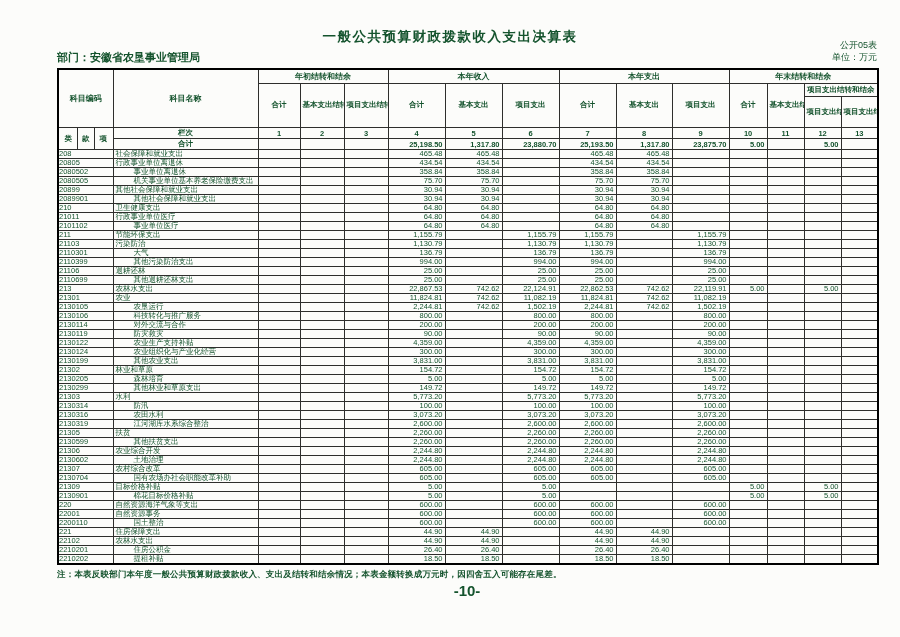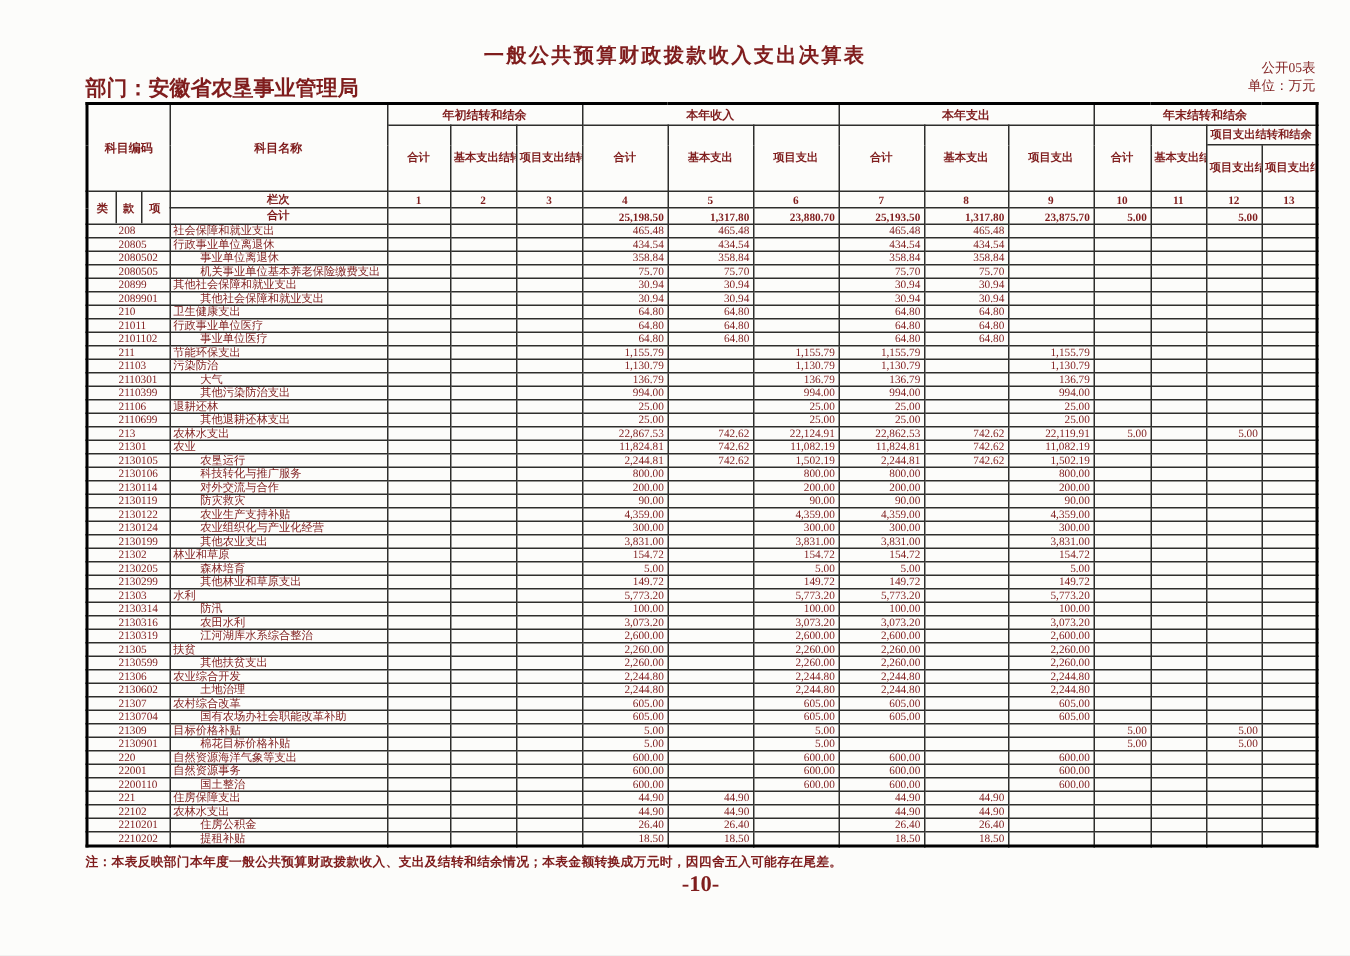--- a/index.html
+++ b/index.html
@@ -1,29 +1,29 @@
 <!DOCTYPE html>
 <html><head>
 <meta charset="utf-8">
 <style>
   html,body{margin:0;padding:0;background:#e8e8e6;}
   .page{
     width:900px;height:637px;background:#fcfcfa;position:relative;
-    font-family:Liberation Serif, serif;color:#7f1d1d;
+    font-family:Liberation Sans, sans-serif;color:#14532d;
     overflow:hidden;
   }
   .doc-title{
     text-align:center;padding-top:28px;font-size:13.5px;font-weight:bold;
     letter-spacing:1.5px;
   }
   .meta-right{
     position:absolute;right:23px;top:39px;text-align:right;font-size:9px;line-height:1.35;
   }
   .dept{
-    position:absolute;left:57px;top:50px;font-size:14px;font-weight:bold;
+    position:absolute;left:57px;top:50px;font-size:11px;font-weight:bold;
   }
   table.main{
     border-collapse:collapse;table-layout:fixed;width:820px;
     margin:22px 0 0 57px;border:2px solid #000;
   }
   table.main th, table.main td{
     border:1px solid #2e2e2c;overflow:hidden;white-space:nowrap;
     padding:0 2px;vertical-align:middle;
   }
   thead th{font-size:7.5px;font-weight:bold;text-align:center;white-space:normal;line-height:1.15;}
@@ -33,21 +33,21 @@
   th.big{font-size:8px;}
   tr.lanci td{height:9px;font-size:7.5px;text-align:center;font-weight:bold;padding:0 1px;}
   tr.totalrow td{height:10px;font-size:7.5px;font-weight:bold;}
   tr.totalrow td.name{text-align:center;}
   tr.totalrow td.num{text-align:right;}
   .kkx{display:flex;height:100%;align-items:stretch;}
   .kkx span{flex:1;display:flex;align-items:center;justify-content:center;}
   .kkx span + span{border-left:1px solid #2e2e2c;}
   td.kkxcell{padding:0;}
   tbody td{height:8px;font-size:7.5px;line-height:8px;}
-  tbody td.code{text-align:left;padding-left:20px;margin-left:41px;}
+  tbody td.code{text-align:left;padding-left:0;margin-left:41px;}
   tbody td.name{text-align:left;}
   tbody td.name.ind{padding-left:20px;}
   tbody td.num{text-align:right;}
   .note{
     margin:4px 0 0 57px;font-size:8.5px;font-weight:bold;letter-spacing:.2px;
   }
   .pagenum{
     width:820px;margin-left:57px;text-align:center;font-size:15px;font-weight:bold;margin-top:1px;
   }
 </style>

